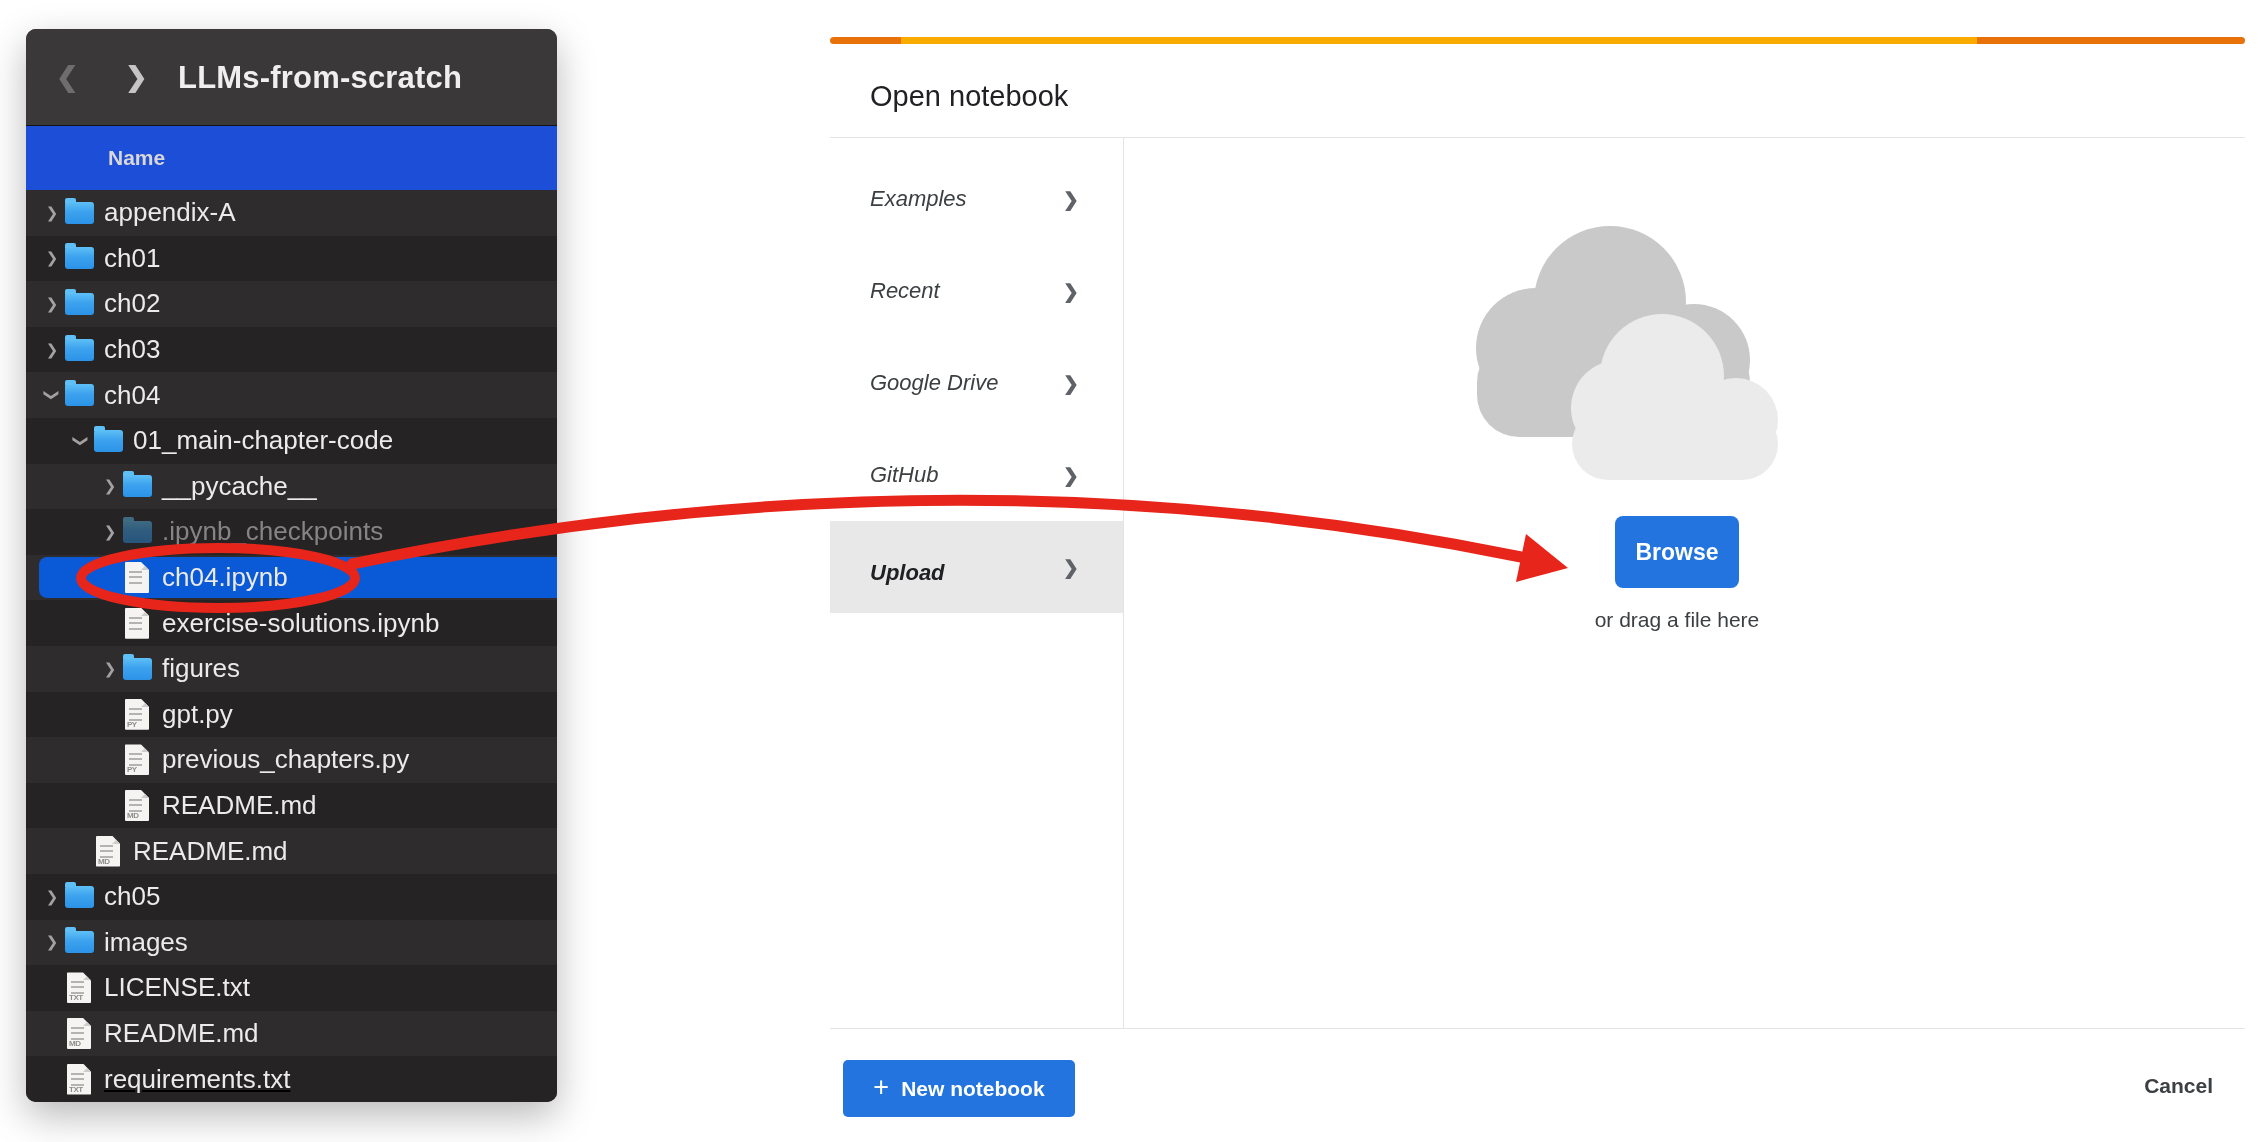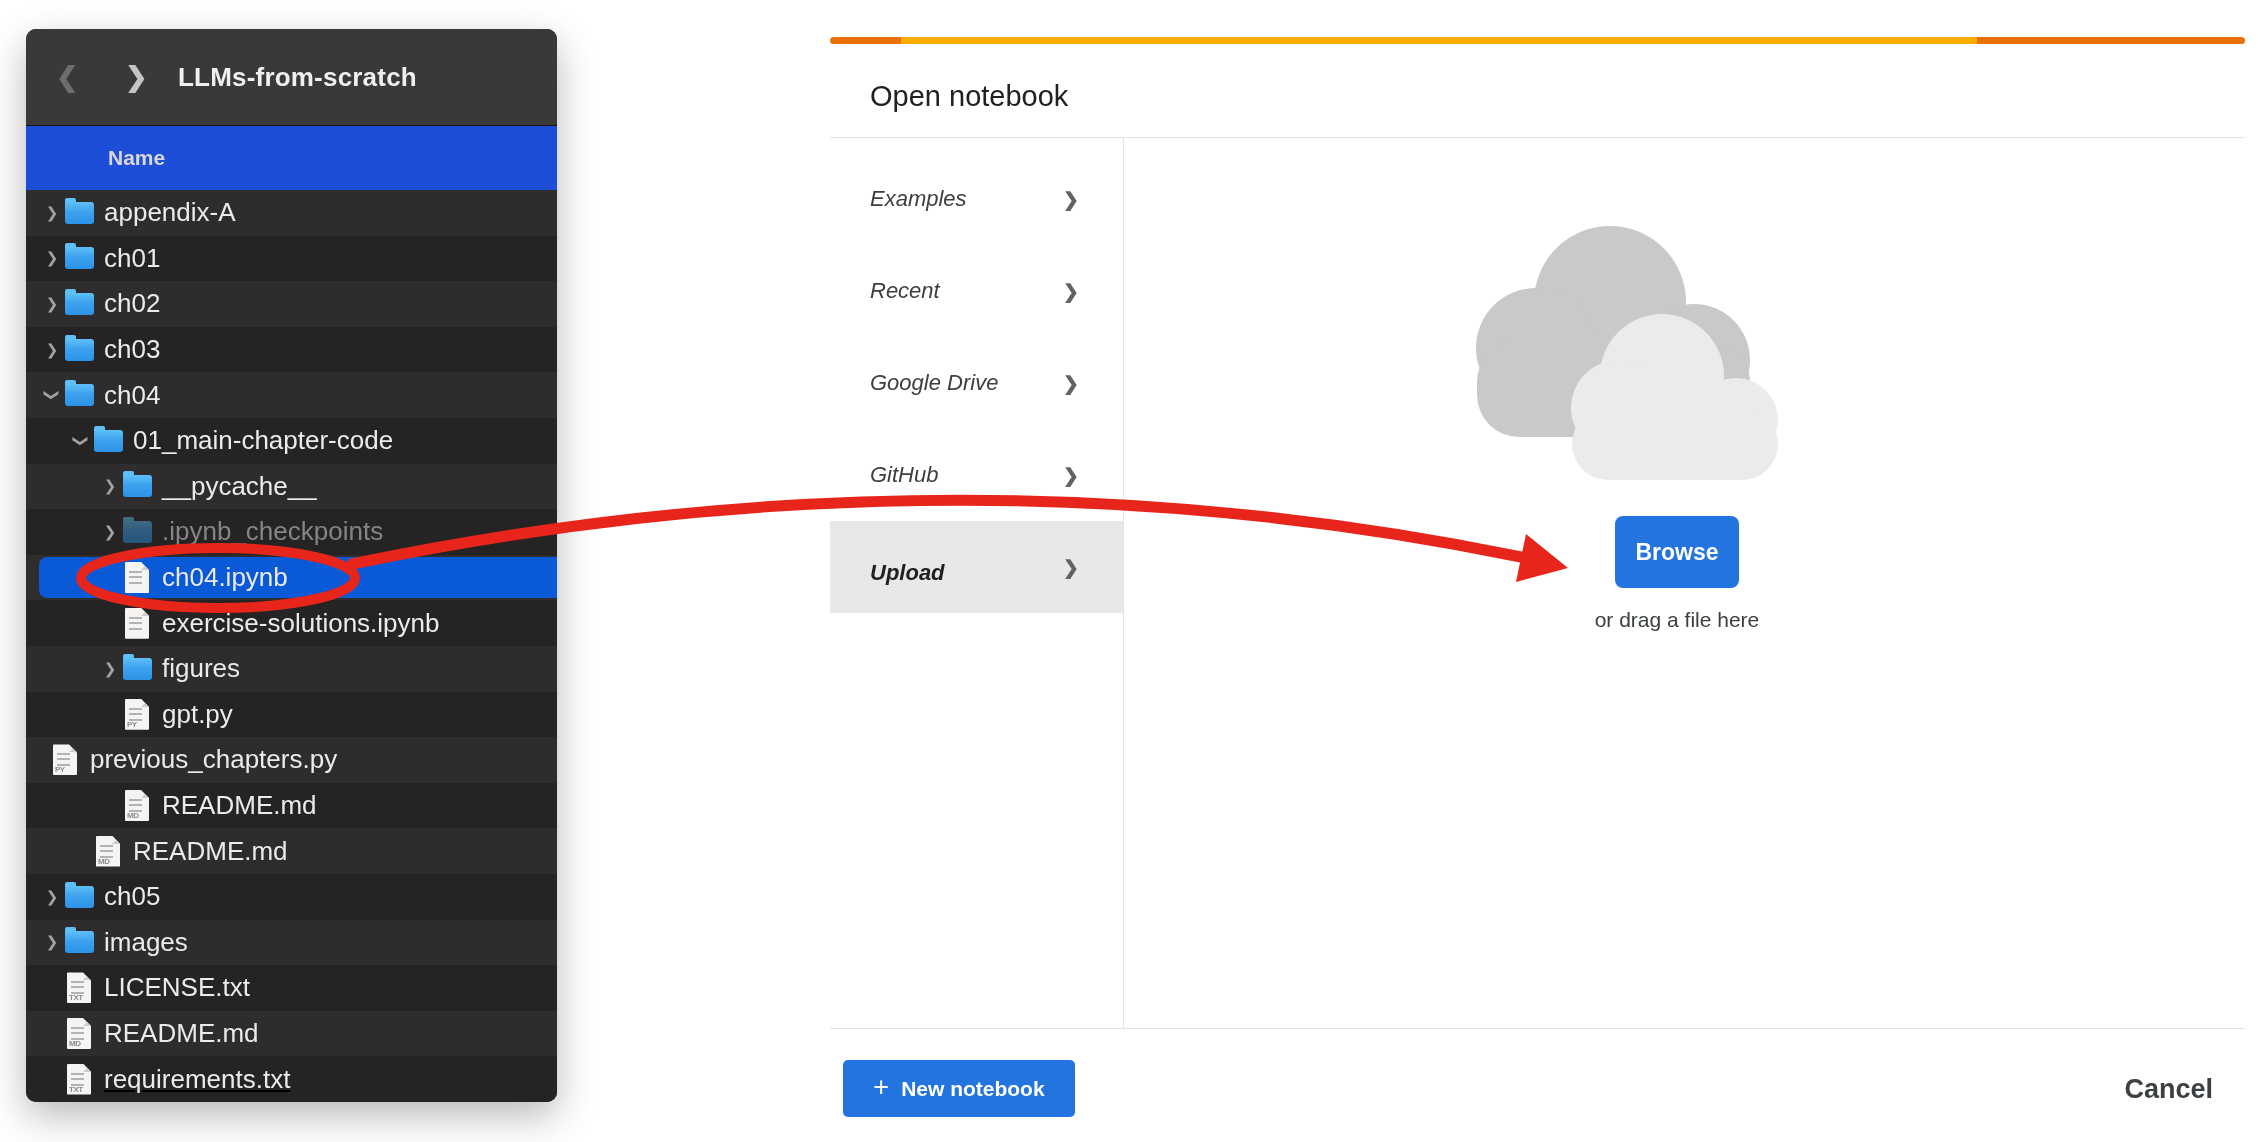--- a/index.html
+++ b/index.html
@@ -8,21 +8,21 @@
 
   
   #finder{position:absolute;left:26px;top:29px;width:531px;height:1073px;background:#262424;
           border-radius:10px;box-shadow:0 14px 38px rgba(0,0,0,.28);overflow:hidden;}
   #finder-titlebar{position:absolute;left:0;top:0;right:0;height:96px;background:#3a3838;
           border-bottom:1px solid #141313;}
   .navchev{position:absolute;top:0;height:96px;display:flex;align-items:center;font-size:27px;font-weight:700;}
   #nav-back{left:30px;color:#6f6d6d;}
   #nav-fwd{left:99px;color:#c6c4c4;}
   #finder-title{position:absolute;left:152px;top:0;height:97px;display:flex;align-items:center;
-          color:#f0eeee;font-size:26px;font-weight:700;letter-spacing:.2px;}
+          color:#f0eeee;font-size:31px;font-weight:700;letter-spacing:.2px;}
   #name-header{position:absolute;left:0;top:97px;right:0;height:64px;background:#1d4ed8;
           border-bottom:1px solid #353333;display:flex;align-items:center;}
   #name-header span{padding-left:82px;color:#d8d6d6;font-size:21px;font-weight:700;}
   #tree{position:absolute;left:0;top:161px;right:0;bottom:0;}
   .trow{position:relative;height:45.6px;display:flex;align-items:center;}
   .trow:nth-child(odd){background:#2e2c2c;}
   .trow:nth-child(even){background:#252323;}
   .trow.selected::before{content:"";position:absolute;left:13px;right:0;top:2px;bottom:2px;
           background:#0a59d6;border-radius:8px 0 0 8px;}
   .trow>*{position:relative;}
@@ -67,21 +67,21 @@
           border-radius:8px;display:flex;align-items:center;justify-content:center;
           color:#fff;font-size:23px;font-weight:700;cursor:pointer;}
   #drag-hint{position:absolute;left:1537px;top:608px;width:280px;text-align:center;
           font-size:21px;color:#3c4043;}
   #footer-divider{position:absolute;left:830px;top:1028px;width:1415px;height:1px;background:#e4e4e4;}
   #new-notebook-btn{position:absolute;left:843px;top:1060px;width:232px;height:57px;background:#2374df;
           border-radius:5px;display:flex;align-items:center;justify-content:center;gap:12px;
           color:#fff;cursor:pointer;}
   #new-notebook-btn .plus{font-size:27px;font-weight:400;line-height:1;margin-top:-3px;}
   #new-notebook-btn .nlabel{font-size:21px;font-weight:600;}
-  #cancel-btn{position:absolute;right:55px;top:1074px;font-size:27px;font-weight:700;color:#3c4043;
+  #cancel-btn{position:absolute;right:55px;top:1074px;font-size:21px;font-weight:700;color:#3c4043;
           cursor:pointer;}
 
   
   #annotation{position:absolute;left:0;top:0;pointer-events:none;}
 </style>
 </head>
 <body>
 
 <div id="canvas">
 
@@ -184,21 +184,21 @@
   </div>
 
   <div class="trow" style="padding-left: 72px;">
     <span class="chev hidden">❯</span>
     <span class="iconslot">
             <span class="ficon doc" data-b="PY"></span>
           </span>
     <span class="flabel">gpt.py</span>
   </div>
 
-  <div class="trow" style="">
+  <div class="trow" style="padding-left: 72px;">
     <span class="chev hidden">❯</span>
     <span class="iconslot">
             <span class="ficon doc" data-b="PY"></span>
           </span>
     <span class="flabel">previous_chapters.py</span>
   </div>
 
   <div class="trow" style="padding-left: 72px;">
     <span class="chev hidden">❯</span>
     <span class="iconslot">

